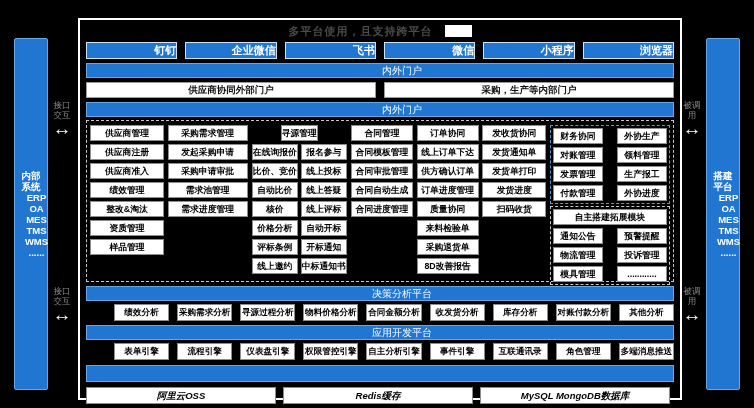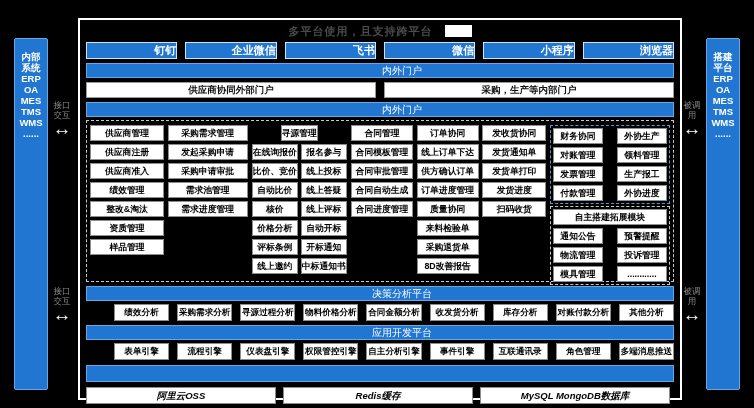--- a/index.html
+++ b/index.html
@@ -2,23 +2,23 @@
 <html><head>
 <meta charset="utf-8">
 <style>
   html,body{margin:0;padding:0;background:#000;}
   body{font-family:"Liberation Sans","DejaVu Sans",sans-serif;}
   #canvas{position:relative;width:754px;height:408px;background:#000;overflow:hidden;}
 
   
   .pillar{position:absolute;top:38px;width:34px;height:352px;background:#2176d2;
     border:1px solid #6aa6e2;border-radius:2px;display:flex;flex-direction:column;
-    align-items:center;justify-content:flex-start;padding:12px 0;box-sizing:border-box;}
+    align-items:center;justify-content:center;padding:12px 0;box-sizing:border-box;}
   .pillar .p-title{color:#fff;font-size:9.5px;font-weight:700;width:22px;text-align:center;line-height:11px;}
-  .pillar .p-item{color:#fff;font-size:9.5px;font-weight:700;text-align:center;}
+  .pillar .p-item{color:#fff;font-size:9.5px;font-weight:700;text-align:center;padding-left:11px;}
   #left-pillar{left:14px;}
   #right-pillar{left:706px;}
 
   
   .connector{position:absolute;width:30px;text-align:center;}
   .connector .c-label{color:#8a8a8a;font-size:8.5px;font-weight:400;width:19px;margin:0 auto;line-height:10px;}
   .connector .c-arrow{display:block;color:#fff;font-size:19px;font-weight:700;line-height:16px;margin-top:1px;}
 
   
   #frame{position:absolute;left:78px;top:18px;width:604px;height:382px;box-sizing:border-box;

